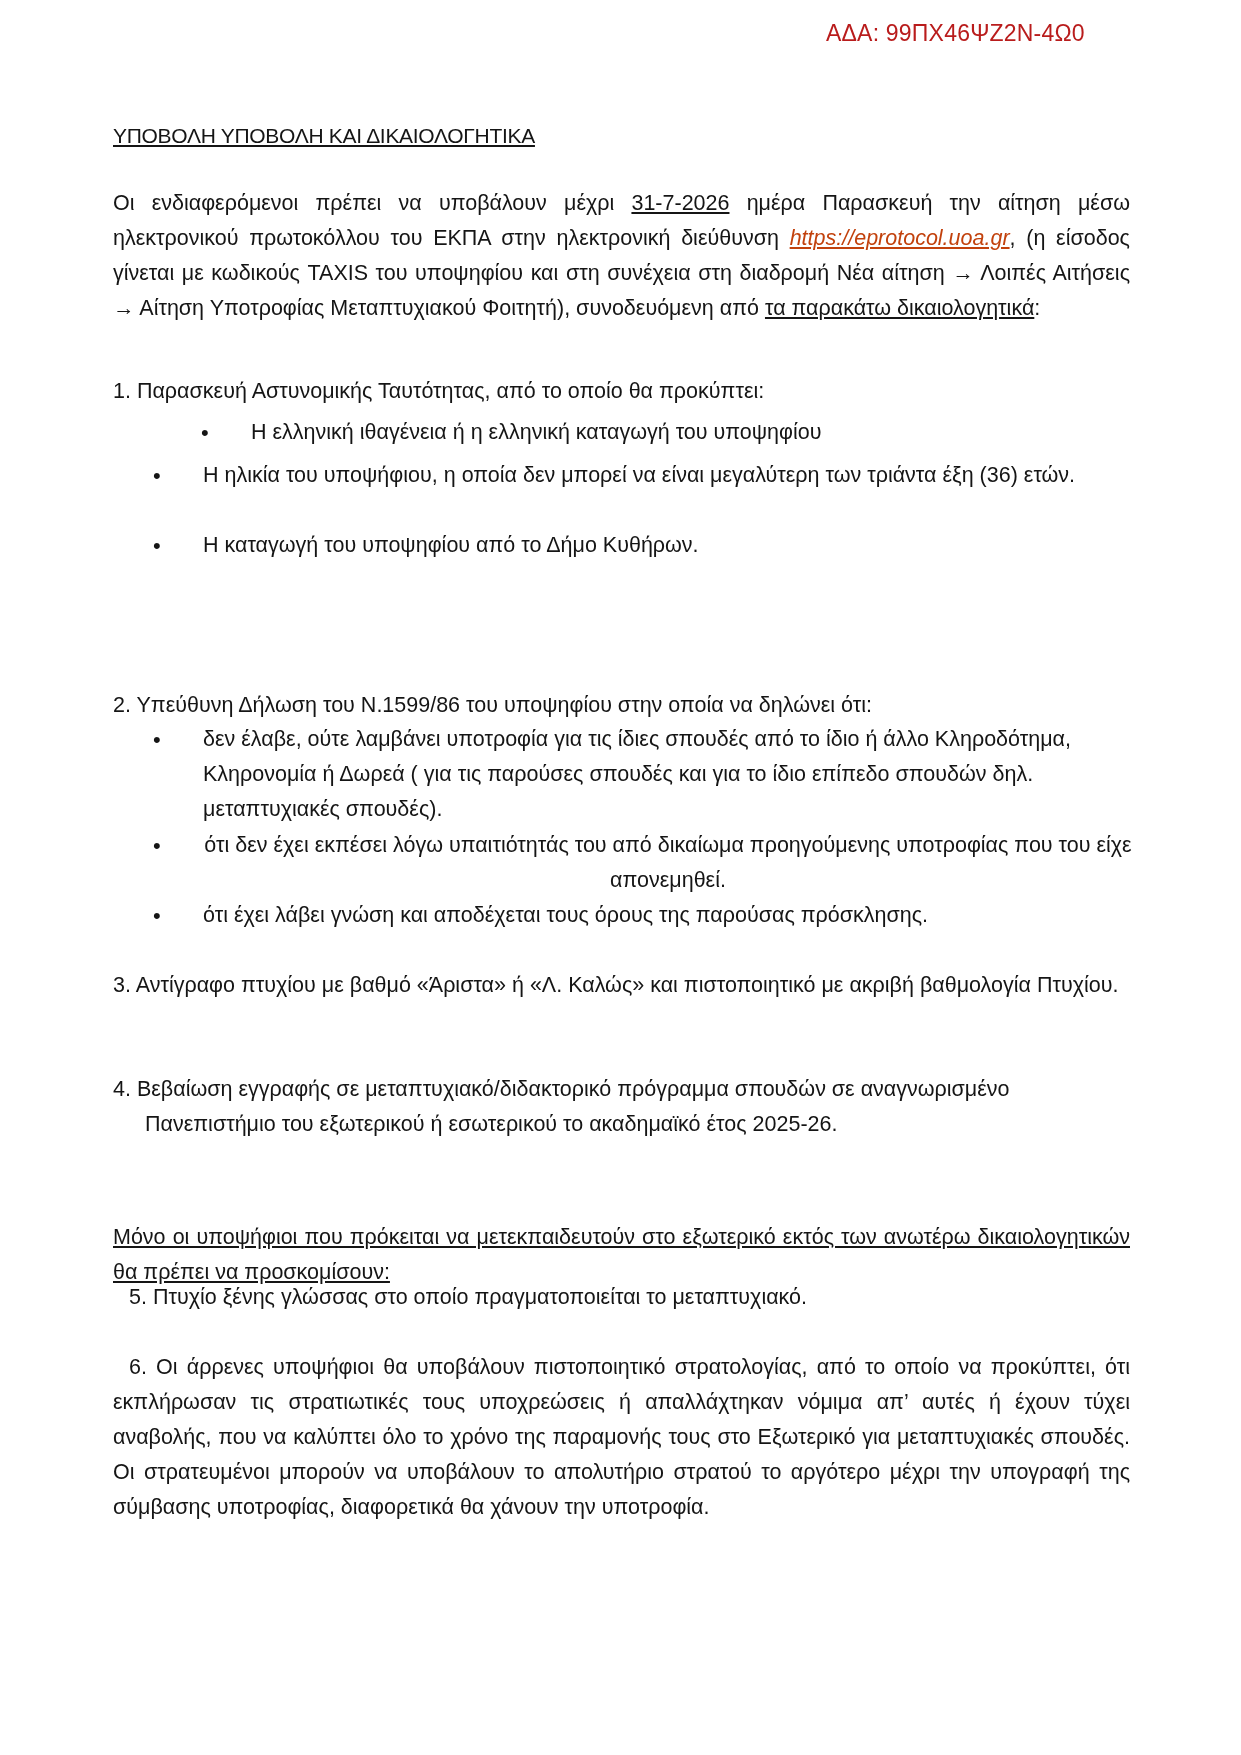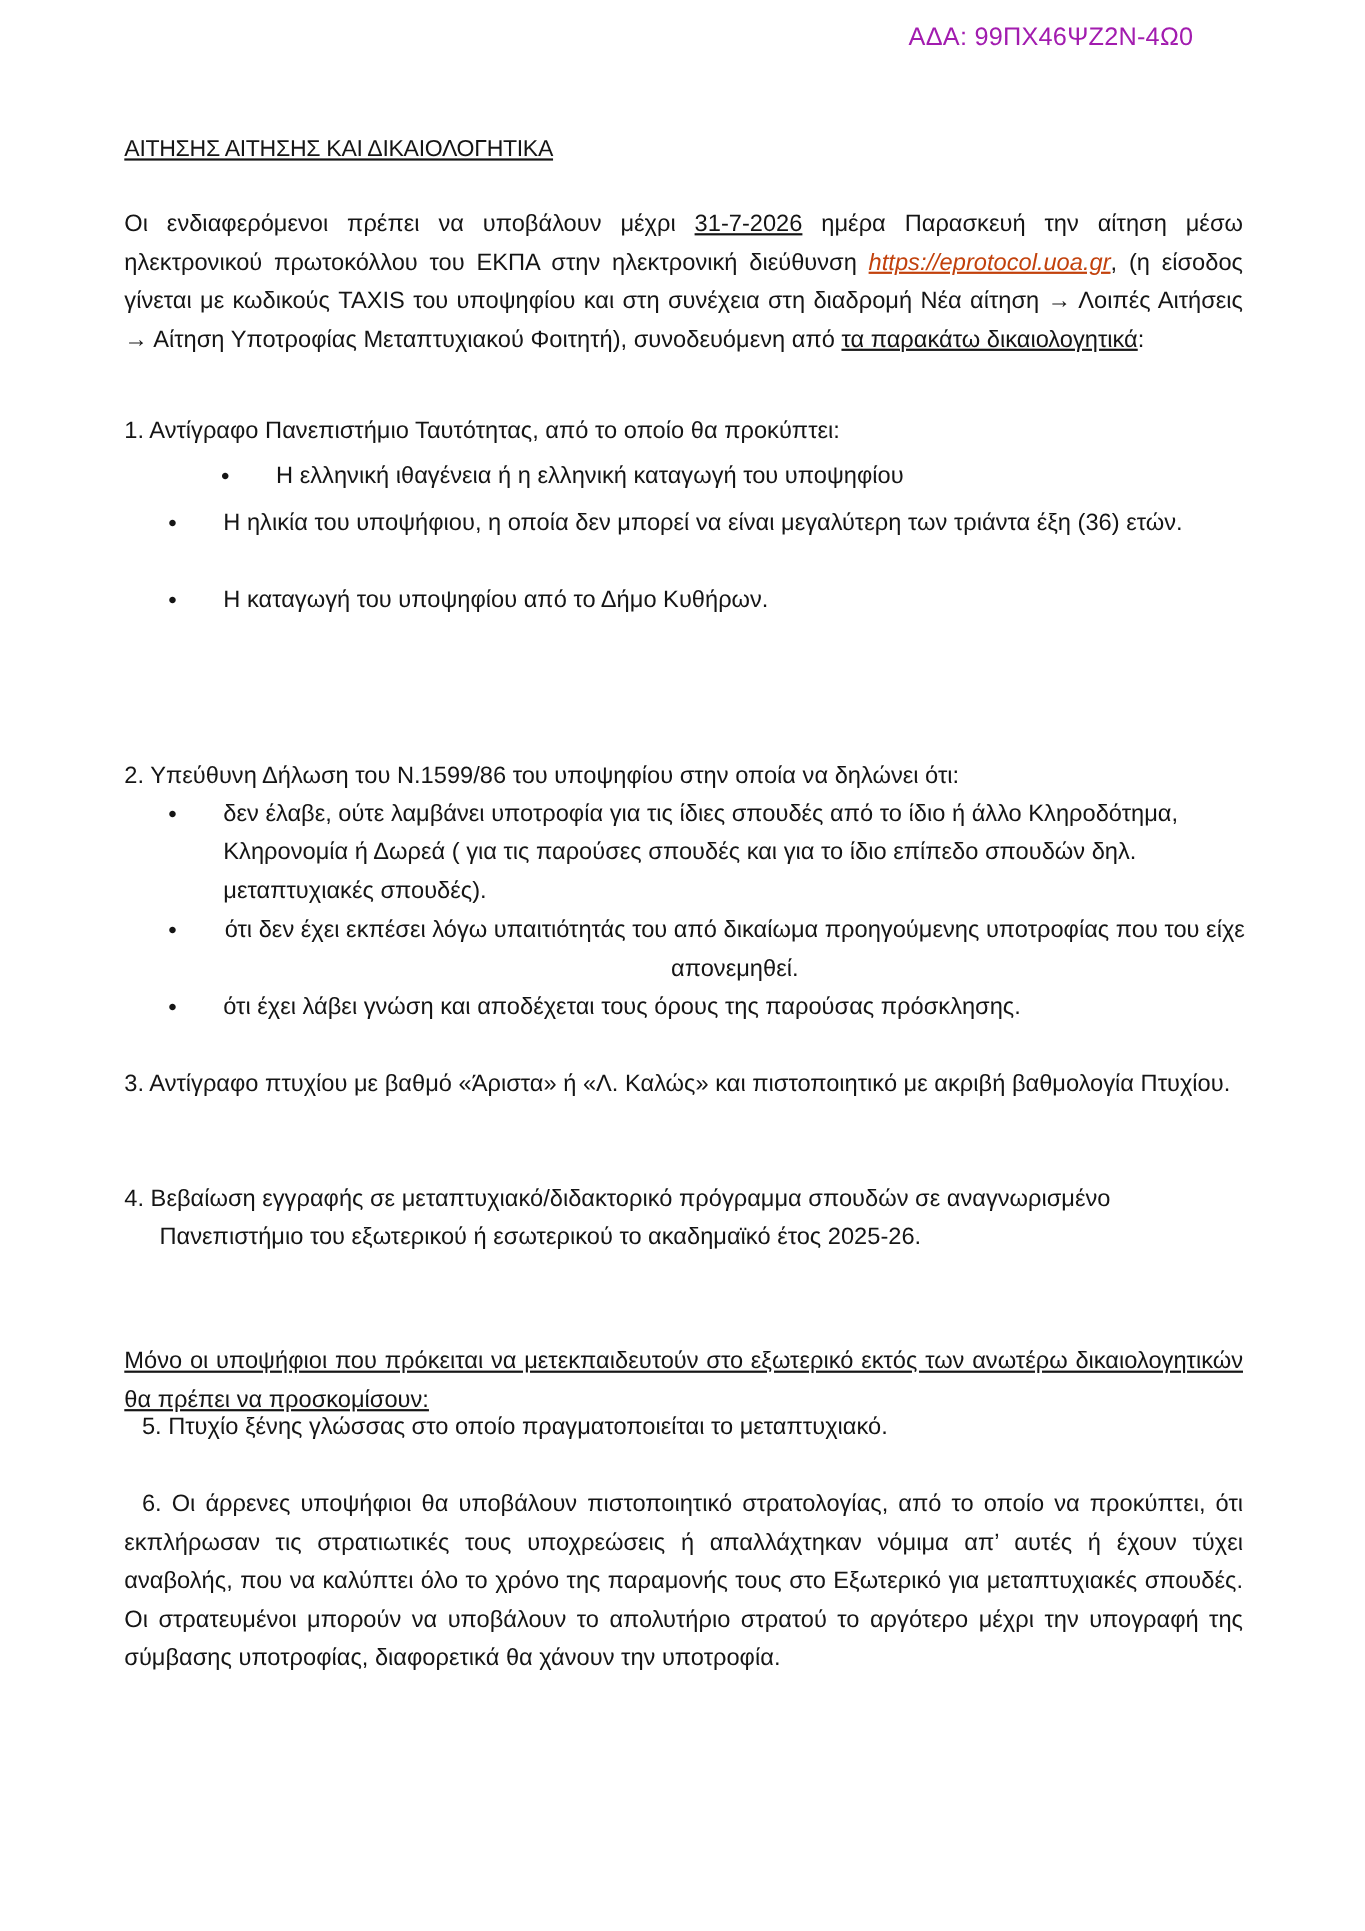--- a/index.html
+++ b/index.html
@@ -1,19 +1,19 @@
 <!DOCTYPE html>
 <html><head>
 <meta charset="utf-8">
 <style>
   html, body { margin: 0; padding: 0; background: #ffffff; }
   body { width: 1241px; height: 1755px; position: relative; overflow: hidden;
          font-family: "Liberation Sans", sans-serif; color: #111; }
   .ada { position: absolute; top: 20px; left: 826px; font-size: 23px; letter-spacing: 0.2px;
-         font-family: "Liberation Sans", sans-serif; color: #a21caf; }
+         font-family: "Liberation Sans", sans-serif; color: #b91c1c; }
   .page { position: absolute; left: 113px; width: 1017px; top: 0;
           font-family: "Liberation Sans Narrow", "Liberation Sans", sans-serif;
           font-size: 21.5px; line-height: 35px; color: #151515; }
   .title { position: absolute; top: 118px; left: 0; text-decoration: underline; font-size: 21px;
            letter-spacing: -0.3px; }
   .para { position: absolute; left: 0; width: 1017px; text-align: justify; }
   .p-intro { top: 186px; }
   .b { font-weight: normal; }
   .u { text-decoration: underline; }
   .link { color: #c2410c; font-style: italic; text-decoration: underline; }
@@ -21,25 +21,25 @@
   .bul::before { content: "\2022"; position: absolute; left: -50px; font-size: 22px; }
   .indent { padding-left: 32px; }
 </style>
 </head>
 <body>
 
 <div class="ada">ΑΔΑ: 99ΠΧ46ΨΖ2Ν-4Ω0</div>
 
 <div class="page">
 
-  <div class="title">ΑΙΤΗΣΗΣ ΑΙΤΗΣΗΣ ΚΑΙ ΔΙΚΑΙΟΛΟΓΗΤΙΚΑ</div>
+  <div class="title">ΥΠΟΒΟΛΗ ΥΠΟΒΟΛΗ ΚΑΙ ΔΙΚΑΙΟΛΟΓΗΤΙΚΑ</div>
 
   <div class="para p-intro"><span>Οι ενδιαφερόμενοι πρέπει να υποβάλουν μέχρι </span><span class="b u">31-7-2026</span><span> ημέρα </span><span class="b">Παρασκευή</span><span> την αίτηση μέσω ηλεκτρονικού πρωτοκόλλου του ΕΚΠΑ στην ηλεκτρονική διεύθυνση </span><span class="link">https://eprotocol.uoa.gr</span><span>, (η είσοδος γίνεται με κωδικούς TAXIS του υποψηφίου και στη συνέχεια στη διαδρομή Νέα αίτηση → Λοιπές Αιτήσεις → Αίτηση Υποτροφίας Μεταπτυχιακού Φοιτητή), συνοδευόμενη από </span><span class="b u">τα παρακάτω  δικαιολογητικά</span><span class="b">:</span></div>
 
-  <div class="para" style="top:374px;"><span class="b">1.</span><span> Αντίγραφο Πανεπιστήμιο Ταυτότητας, από το οποίο θα προκύπτει:</span></div>
+  <div class="para" style="top:374px;"><span class="b">1.</span><span> Παρασκευή Αστυνομικής Ταυτότητας, από το οποίο θα προκύπτει:</span></div>
   <div class="bul" style="top:415px;margin-left:48px;">Η ελληνική ιθαγένεια ή η ελληνική καταγωγή του υποψηφίου</div>
   <div class="bul" style="top:458px;">Η ηλικία του υποψήφιου, η οποία δεν μπορεί να είναι μεγαλύτερη των τριάντα έξη (36) ετών.</div>
   <div class="bul" style="top:528px;">Η καταγωγή του υποψηφίου από το Δήμο Κυθήρων.</div>
 
   <div class="para" style="top:688px;"><span class="b">2.</span><span> Υπεύθυνη Δήλωση του </span><span class="b">Ν.1599/86</span><span> του υποψηφίου στην οποία να δηλώνει ότι:</span></div>
   <div class="bul" style="top:722px;">δεν έλαβε, ούτε λαμβάνει υποτροφία για τις ίδιες σπουδές από το ίδιο ή άλλο Κληροδότημα, Κληρονομία ή Δωρεά   ( για τις παρούσες σπουδές και για το ίδιο επίπεδο σπουδών δηλ. μεταπτυχιακές σπουδές).</div>
   <div class="bul" style="top:828px;text-align:center;">ότι δεν έχει εκπέσει λόγω υπαιτιότητάς του από δικαίωμα προηγούμενης υποτροφίας που του είχε απονεμηθεί.</div>
   <div class="bul" style="top:898px;"> ότι έχει λάβει γνώση και αποδέχεται τους όρους της παρούσας πρόσκλησης.</div>
 
   <div class="para" style="top:968px;"><span class="b">3.</span><span> Αντίγραφο πτυχίου με βαθμό  «Άριστα» ή «Λ. Καλώς» και  πιστοποιητικό με ακριβή βαθμολογία Πτυχίου.</span></div>

